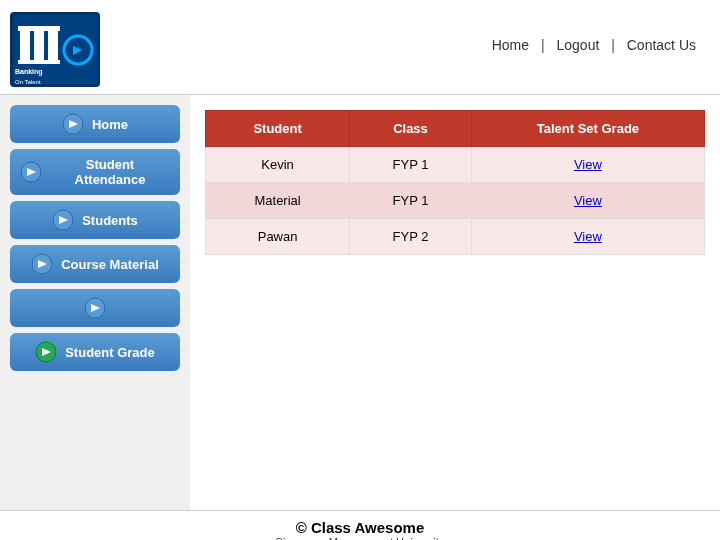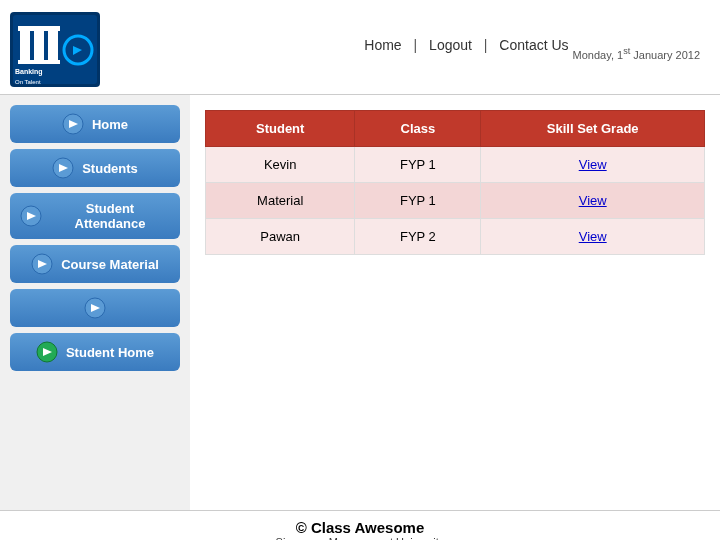--- a/index.html
+++ b/index.html
@@ -166,79 +166,76 @@
     </svg>
   </div>
   <div class="header-right">
     <div class="nav-links">
       <span>Home</span>
       <span class="nav-separator">|</span>
       <span>Logout</span>
       <span class="nav-separator">|</span>
       <span>Contact Us</span>
     </div>
-    <div class="date-text">
-      <span>Monday, 1</span><sup>st</sup><span> January 2012</span>
-    </div>
   </div>
 </div>
 
 <div class="main-content">
 
   <div class="sidebar">
     <button class="sidebar-btn">
       <svg class="arrow-icon" viewBox="0 0 22 22">
         <circle cx="11" cy="11" r="10" fill="#5b9bd5" stroke="#2a6aaf" stroke-width="1"></circle>
         <polygon points="7,7 7,15 16,11" fill="white"></polygon>
       </svg>
       <span>Home</span>
     </button>
     <button class="sidebar-btn">
       <svg class="arrow-icon" viewBox="0 0 22 22">
         <circle cx="11" cy="11" r="10" fill="#5b9bd5" stroke="#2a6aaf" stroke-width="1"></circle>
         <polygon points="7,7 7,15 16,11" fill="white"></polygon>
       </svg>
+      <span>Student Attendance</span>
+    </button>
+    <button class="sidebar-btn">
+      <svg class="arrow-icon" viewBox="0 0 22 22">
+        <circle cx="11" cy="11" r="10" fill="#5b9bd5" stroke="#2a6aaf" stroke-width="1"></circle>
+        <polygon points="7,7 7,15 16,11" fill="white"></polygon>
+      </svg>
       <span>Students</span>
     </button>
     <button class="sidebar-btn">
       <svg class="arrow-icon" viewBox="0 0 22 22">
         <circle cx="11" cy="11" r="10" fill="#5b9bd5" stroke="#2a6aaf" stroke-width="1"></circle>
         <polygon points="7,7 7,15 16,11" fill="white"></polygon>
       </svg>
-      <span>Student Attendance</span>
-    </button>
-    <button class="sidebar-btn">
-      <svg class="arrow-icon" viewBox="0 0 22 22">
-        <circle cx="11" cy="11" r="10" fill="#5b9bd5" stroke="#2a6aaf" stroke-width="1"></circle>
-        <polygon points="7,7 7,15 16,11" fill="white"></polygon>
-      </svg>
       <span>Course Material</span>
     </button>
     <button class="sidebar-btn">
       <svg class="arrow-icon" viewBox="0 0 22 22">
         <circle cx="11" cy="11" r="10" fill="#5b9bd5" stroke="#2a6aaf" stroke-width="1"></circle>
         <polygon points="7,7 7,15 16,11" fill="white"></polygon>
       </svg>
     </button>
     <button class="sidebar-btn green-arrow">
       <svg class="arrow-icon" viewBox="0 0 22 22">
         <circle cx="11" cy="11" r="10" fill="#22aa55" stroke="#117733" stroke-width="1"></circle>
         <polygon points="7,7 7,15 16,11" fill="white"></polygon>
       </svg>
-      <span>Student Home</span>
+      <span>Student Grade</span>
     </button>
   </div>
 
   <div class="table-area">
     <table>
       <thead>
         <tr>
           <th>Student</th>
           <th>Class</th>
-          <th>Skill Set Grade</th>
+          <th>Talent Set Grade</th>
         </tr>
       </thead>
       <tbody id="table-body">
       <tr>
             <td>Kevin</td>
             <td>FYP 1</td>
             <td><a href="#" class="view-link">View</a></td>
           </tr>
           <tr>
             <td>Material</td>

